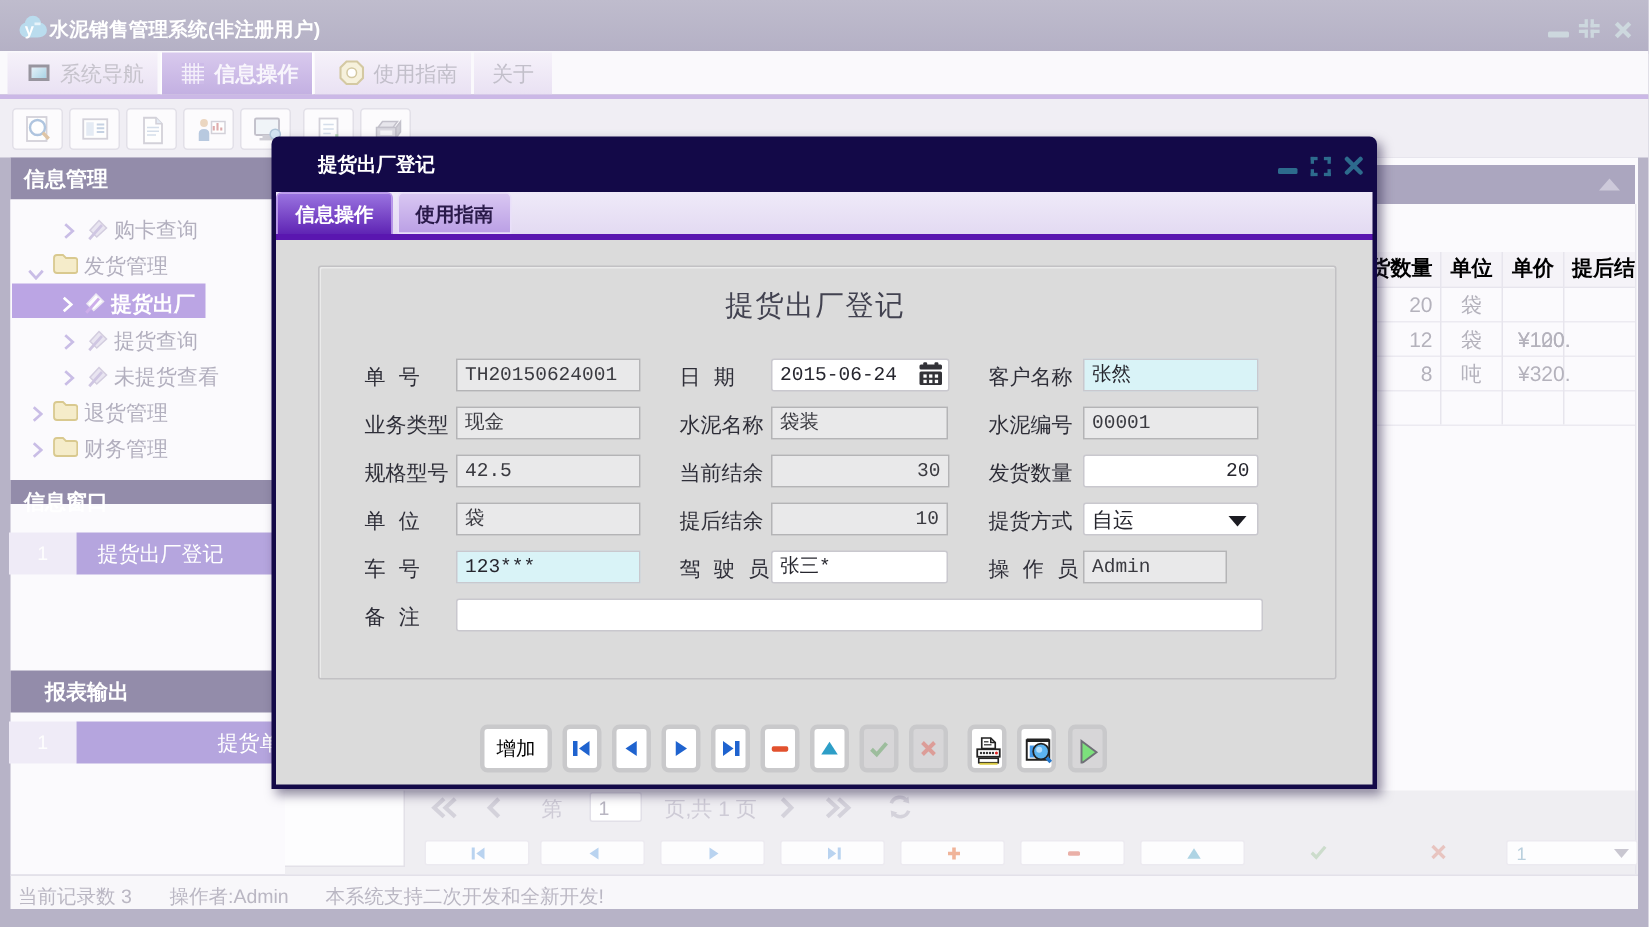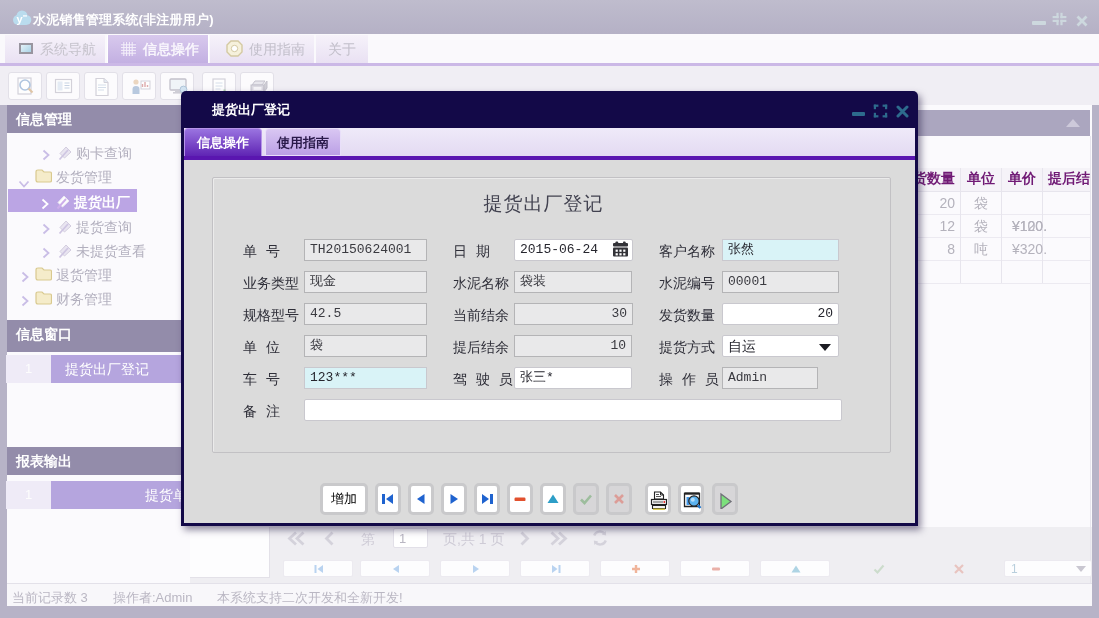--- a/index.html
+++ b/index.html
@@ -189,42 +189,42 @@
       <path d="M1 3 q0-2 2-2 h4 l2 2 h6 q1.5 0 1.5 1.5 v7 q0 1.5-1.5 1.5 h-12 q-2 0-2-2 z" fill="#f5ecca" stroke="#d9c98f" stroke-width="1.2"></path>
     </svg></div>
 <div class="trow" style="left:56px;top:263px;">退货管理</div>
 <div class="abs" style="left:21px;top:293px;"><svg width="8" height="12">
       <path d="M1.5 1.5 L6.5 6 L1.5 10.5" stroke="#c9bde6" stroke-width="1.8" fill="none"></path>
     </svg></div>
 <div class="tico" style="left:35px;top:291px;"><svg width="17" height="14">
       <path d="M1 3 q0-2 2-2 h4 l2 2 h6 q1.5 0 1.5 1.5 v7 q0 1.5-1.5 1.5 h-12 q-2 0-2-2 z" fill="#f5ecca" stroke="#d9c98f" stroke-width="1.2"></path>
     </svg></div>
 <div class="trow" style="left:56px;top:287px;">财务管理</div>
-<div class="abs" style="left:7px;top:320px;width:180px;height:32px;background:#938caa;color:#fff;font-size:14px;font-weight:bold;line-height:28px;padding-left:9px;">信息窗口</div>
+<div class="abs" style="left:7px;top:320px;width:180px;height:16px;background:#938caa;color:#fff;font-size:14px;font-weight:bold;line-height:28px;padding-left:9px;">信息窗口</div>
 <div class="abs" style="left:6px;top:355px;width:45px;height:28px;background:#efebf7;color:#fdfdfd;font-size:13px;line-height:28px;text-align:center;">1</div>
 <div class="abs" style="left:51px;top:355px;width:136px;height:28px;background:#b5a5de;color:#fff;font-size:14px;line-height:28px;padding-left:14px;">提货出厂登记</div>
-<div class="abs" style="left:7px;top:447px;width:180px;height:28px;background:#938caa;color:#fff;font-size:14px;font-weight:bold;line-height:28px;padding-left:9px;">报表输出</div>
+<div class="abs" style="left:7px;top:447px;width:180px;height:28px;background:#938caa;color:#fff;font-size:14px;font-weight:bold;line-height:28px;padding-left:23px;">报表输出</div>
 <div class="abs" style="left:6px;top:481px;width:45px;height:28px;background:#efebf7;color:#fdfdfd;font-size:13px;line-height:28px;text-align:center;">1</div>
 <div class="abs" style="left:51px;top:481px;width:136px;height:28px;background:#b5a5de;color:#fff;font-size:14px;line-height:28px;padding-left:14px;text-align:right;">提货单</div>
 
 <div class="abs" style="left:190px;top:110px;width:900px;height:26px;background:#aba6bf;"></div>
 <div class="abs" style="left:1066px;top:119px;width:0;height:0;border-left:7px solid transparent;border-right:7px solid transparent;border-bottom:8px solid #cdc9da;"></div>
 
 <div class="abs" style="left:700px;top:168px;width:390px;height:23px;background:#f5f3f8;"></div>
 <div class="abs" style="left:700px;top:191px;width:390px;height:1px;background:#e7e5ed;"></div>
 <div class="abs" style="left:700px;top:214px;width:390px;height:1px;background:#eceaf1;"></div>
 <div class="abs" style="left:700px;top:237px;width:390px;height:1px;background:#eceaf1;"></div>
 <div class="abs" style="left:700px;top:260px;width:390px;height:1px;background:#eceaf1;"></div>
 <div class="abs" style="left:700px;top:283px;width:390px;height:1px;background:#eceaf1;"></div>
 <div class="abs" style="left:960px;top:168px;width:1px;height:115px;background:#e7e5ed;"></div>
 <div class="abs" style="left:1001px;top:168px;width:1px;height:115px;background:#e7e5ed;"></div>
 <div class="abs" style="left:1042px;top:168px;width:1px;height:115px;background:#e7e5ed;"></div>
 <div class="abs" style="left:1090px;top:136px;width:1px;height:447px;background:#e7e5ed;"></div>
 <style>
- .gh { position:absolute; top:170px; font-size:14px; font-weight:bold; color:#701a75; }
+ .gh { position:absolute; top:170px; font-size:14px; font-weight:bold; color:#000000; }
  .gv { position:absolute; font-size:14px; color:#b4b2bc; }
 </style>
 <div class="gh" style="left:900px;width:55px;text-align:right;">货数量</div>
 <div class="gh" style="left:961px;width:40px;text-align:center;">单位</div>
 <div class="gh" style="left:1002px;width:40px;text-align:center;">单价</div>
 <div class="gh" style="left:1048px;">提后结</div>
 <div class="gv" style="left:900px;top:195px;width:55px;text-align:right;">20</div>
 <div class="gv" style="left:961px;top:195px;width:40px;text-align:center;">袋</div>
 <div class="gv" style="left:1012px;top:195px;margin-top:23px;">¥100.</div>
 <div class="gv" style="left:900px;top:218px;width:55px;text-align:right;">12</div>

